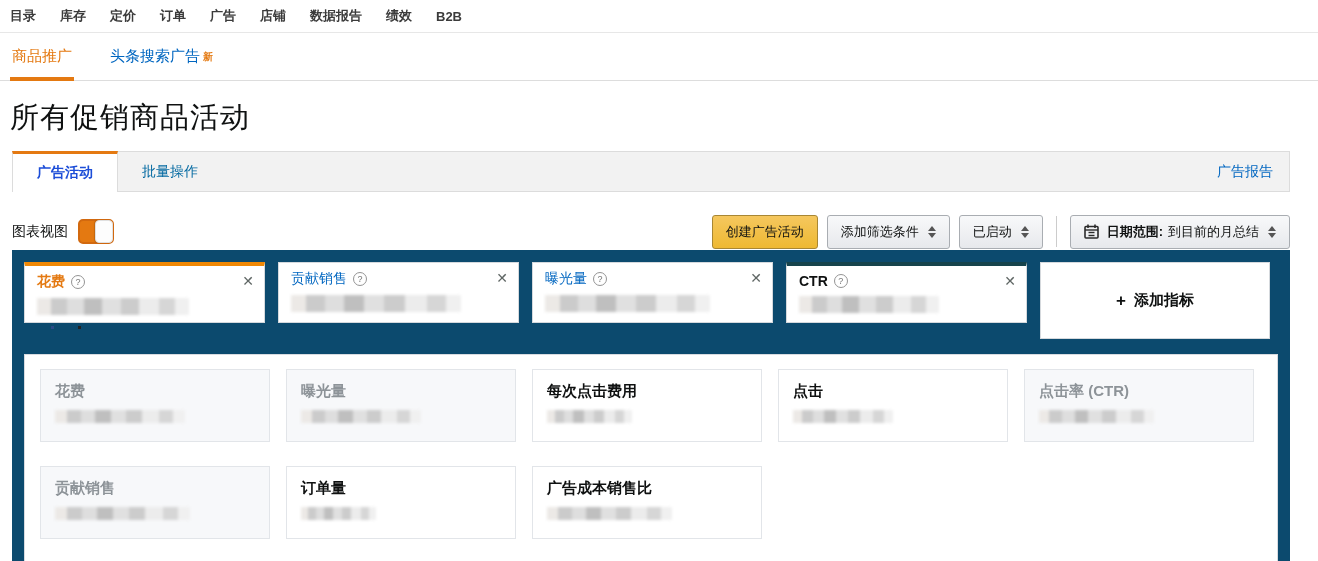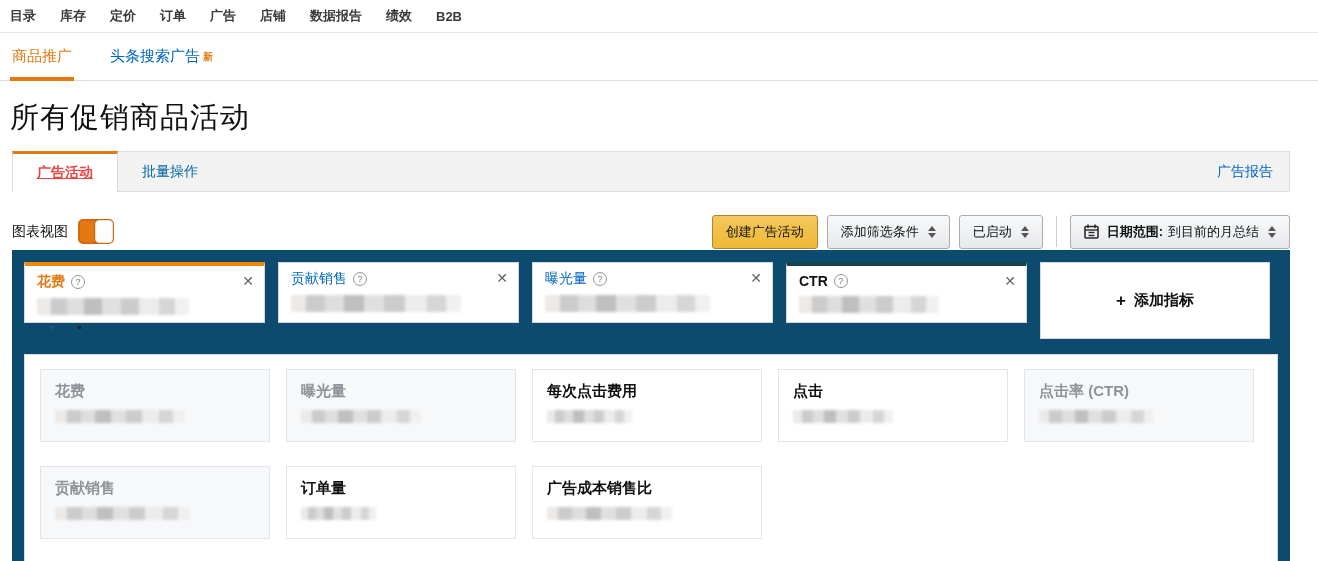--- a/index.html
+++ b/index.html
@@ -37,23 +37,23 @@
   
   .page-title { font-size: 29px; font-weight: 400; color: #0f1111; margin: 17px 10px 13px 10px; letter-spacing: 1px; }
 
   
   .tabstrip {
     margin: 0 28px 0 12px; height: 41px; background: #f2f2f2;
     border: 1px solid #dcdcdc; display: flex; align-items: stretch; position: relative;
   }
   .tab { display: flex; align-items: center; padding: 0 24px; font-size: 14px; color: #0369a1; }
   .tab.active {
-    background: #fff; color: #ef4444; font-weight: bold;
+    background: #fff; color: #1d4ed8; font-weight: bold;
     border-top: 3px solid #e47911; border-right: 1px solid #dcdcdc;
-    margin: -1px 0 -1px -1px; border-left: 1px solid #dcdcdc; text-decoration: underline;
+    margin: -1px 0 -1px -1px; border-left: 1px solid #dcdcdc;
   }
   .tabstrip-right { margin-left: auto; display: flex; align-items: center; padding-right: 16px; font-size: 14px; color: #0066c0; }
 
   
   .controls { display: flex; align-items: center; margin: 24px 28px 0 12px; height: 31px; }
   .chart-view-label { font-size: 14px; font-weight: normal; margin-right: 10px; }
   .toggle {
     width: 36px; height: 25px; border: 2px solid #d2690f; border-radius: 5px;
     background: #e47911; position: relative; cursor: pointer;
   }

